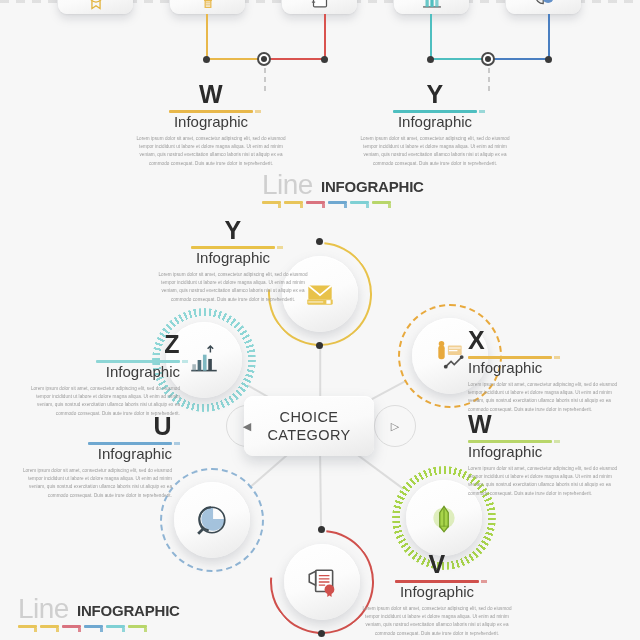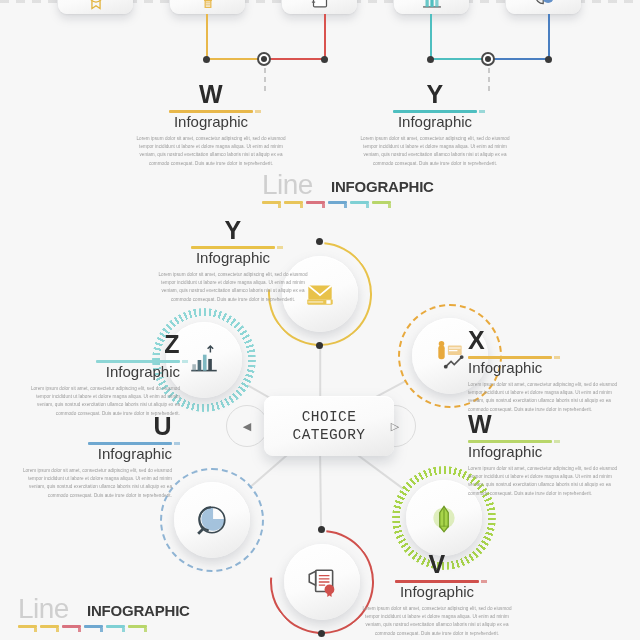--- a/index.html
+++ b/index.html
@@ -75,21 +75,21 @@
   .tblock .body {
     font-size: 4.6px; line-height: 1.85; color: #9a9a9a;
     letter-spacing: .05px;
   }
   .ta-center { text-align: center; }
   .ta-right  { text-align: right; }
   .ta-left   { text-align: left; }
 
   
   .logo { position: absolute; }
-  .logo .logorow { display: flex; align-items: flex-end; gap: 18px; }
+  .logo .logorow { display: flex; align-items: flex-end; gap: 8px; }
   .logo .word-line {
     font-size: 28px; color: #cfcfcf; font-weight: 400; line-height: .95;
     letter-spacing: -.5px;
   }
   .logo .word-info {
     font-size: 15px; color: #3a3a3a; font-weight: 700; line-height: 1.6;
     letter-spacing: -.2px;
   }
   .logo .bars { display: flex; gap: 3px; margin-top: 2px; }
   .logo .bars i {
@@ -136,25 +136,25 @@
     border-top-color: transparent;
     transform: rotate(-40deg);
   }
   .ring-dot {
     position: absolute; width: 7px; height: 7px; border-radius: 50%;
     background: #333;
   }
 
   
   .center-box {
-    position: absolute; left: 264px; top: 196px; width: 130px; height: 60px;
+    position: absolute; left: 244px; top: 196px; width: 130px; height: 60px;
     background: linear-gradient(165deg,#ffffff 0%,#fafafa 55%,#e9e9e9 100%);
     border-radius: 9px;
     box-shadow: 0 6px 13px rgba(120,125,135,.27), inset 0 1px 0 #fff;
-    display: flex; flex-direction: column; align-items: center; justify-content: center; font-family: Liberation Mono, monospace;
+    display: flex; flex-direction: column; align-items: center; justify-content: center;
   }
   .center-box span {
     font-size: 14.5px; color: #3b3b3b; letter-spacing: .4px; line-height: 1.25;
   }
   .arrow-btn {
     position: absolute; top: 205px; width: 42px; height: 42px; border-radius: 50%;
     color: #8e8e8e;
     display: flex; align-items: center; justify-content: center;
     font-size: 12px;
   }

